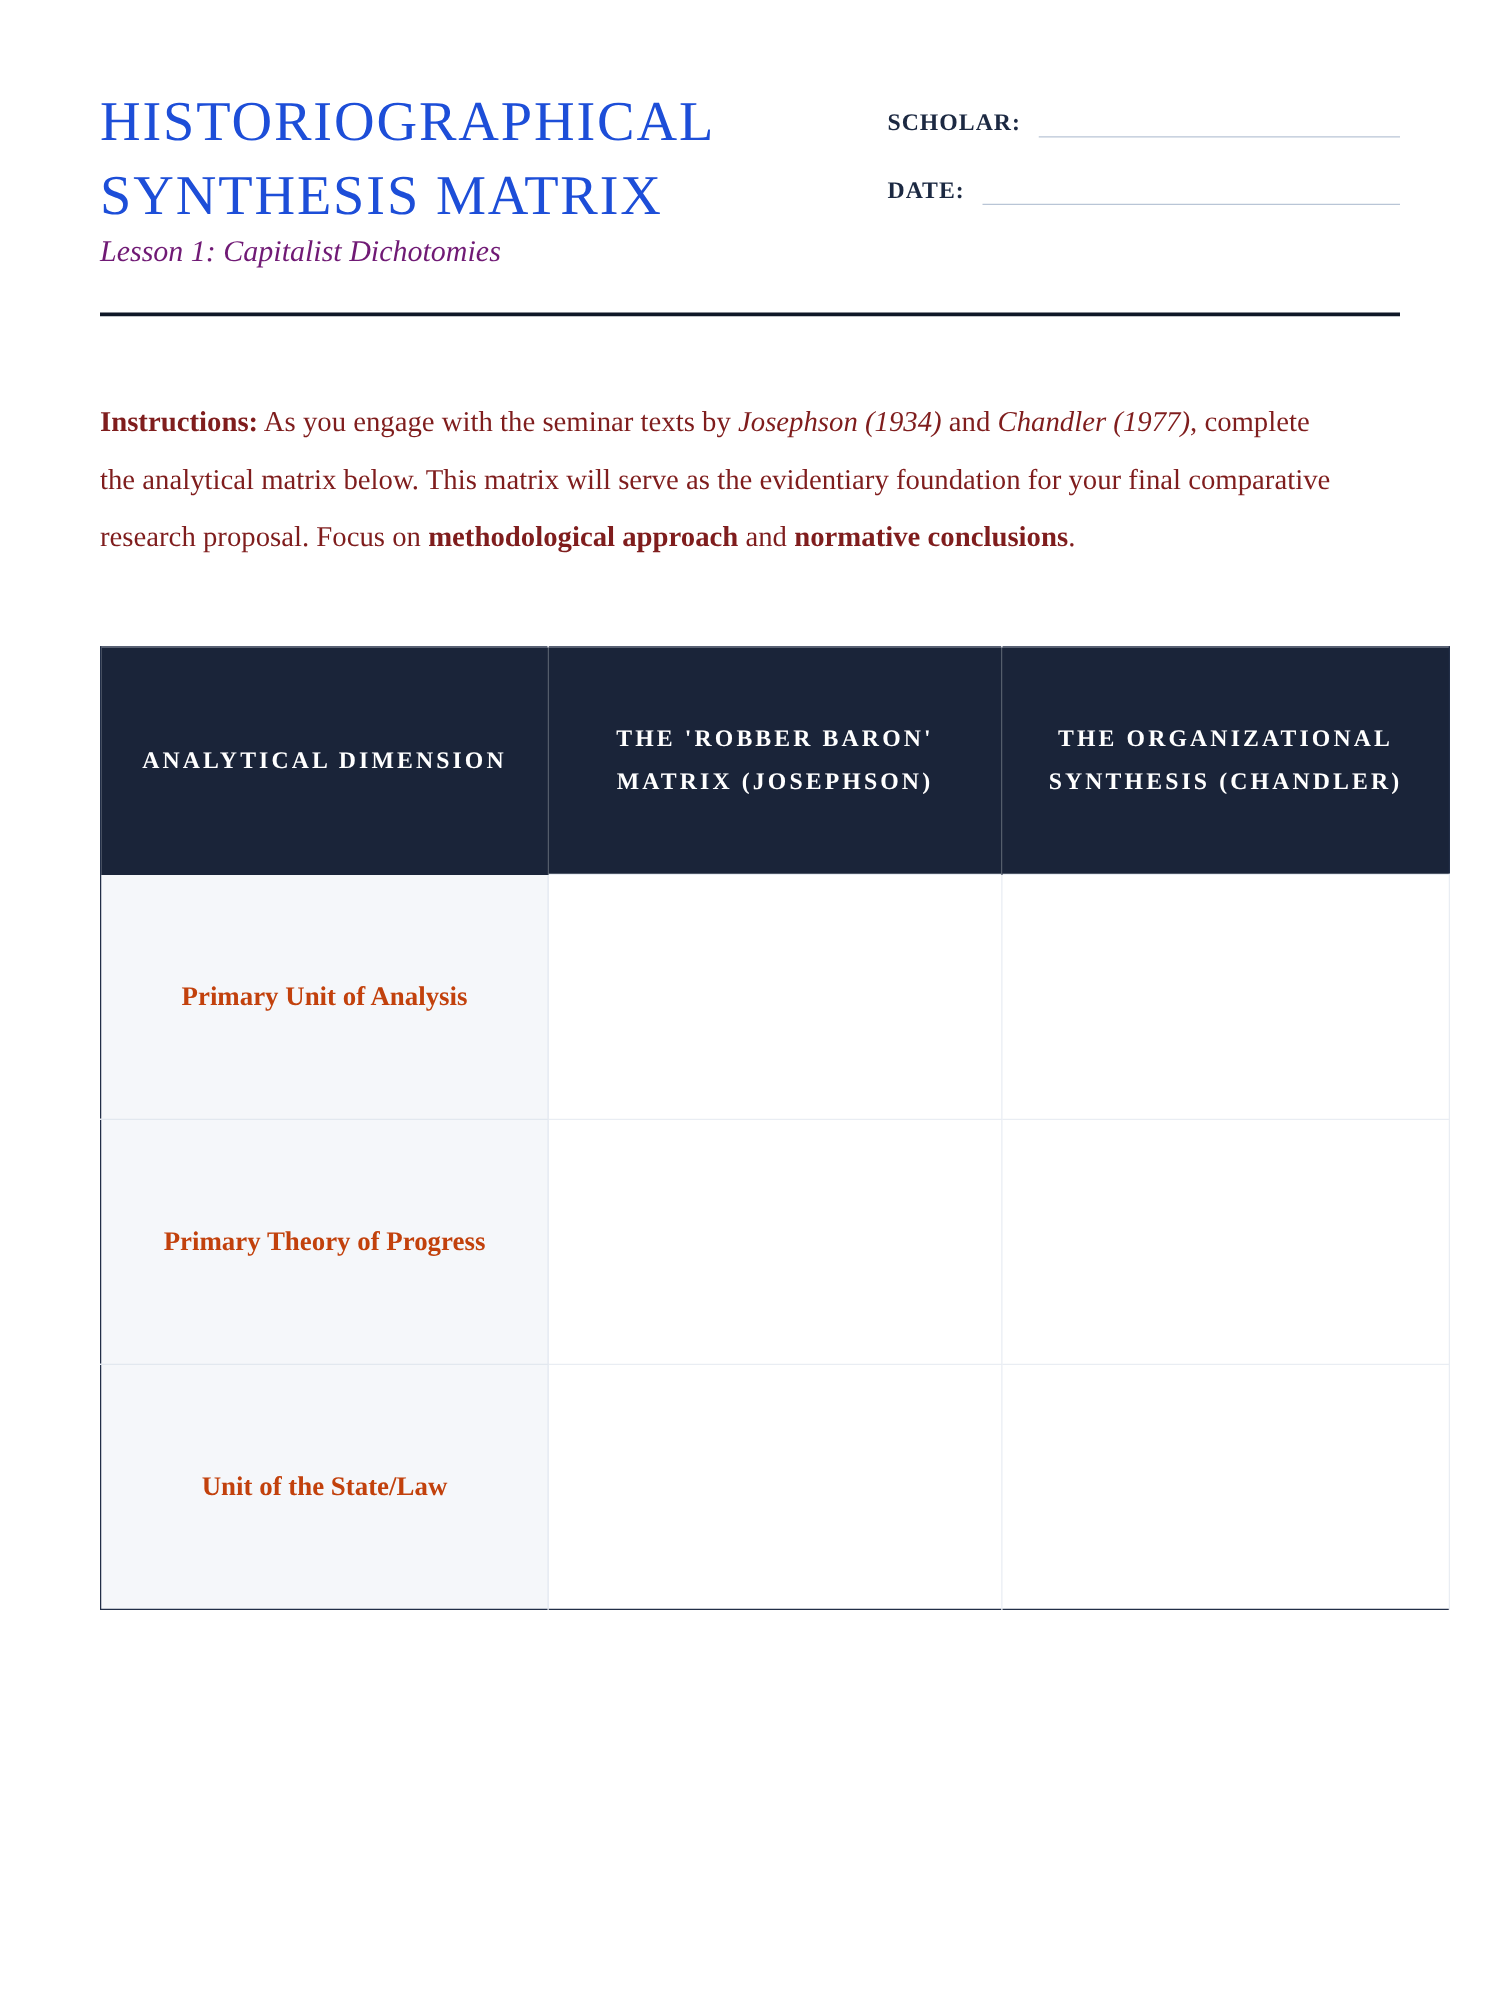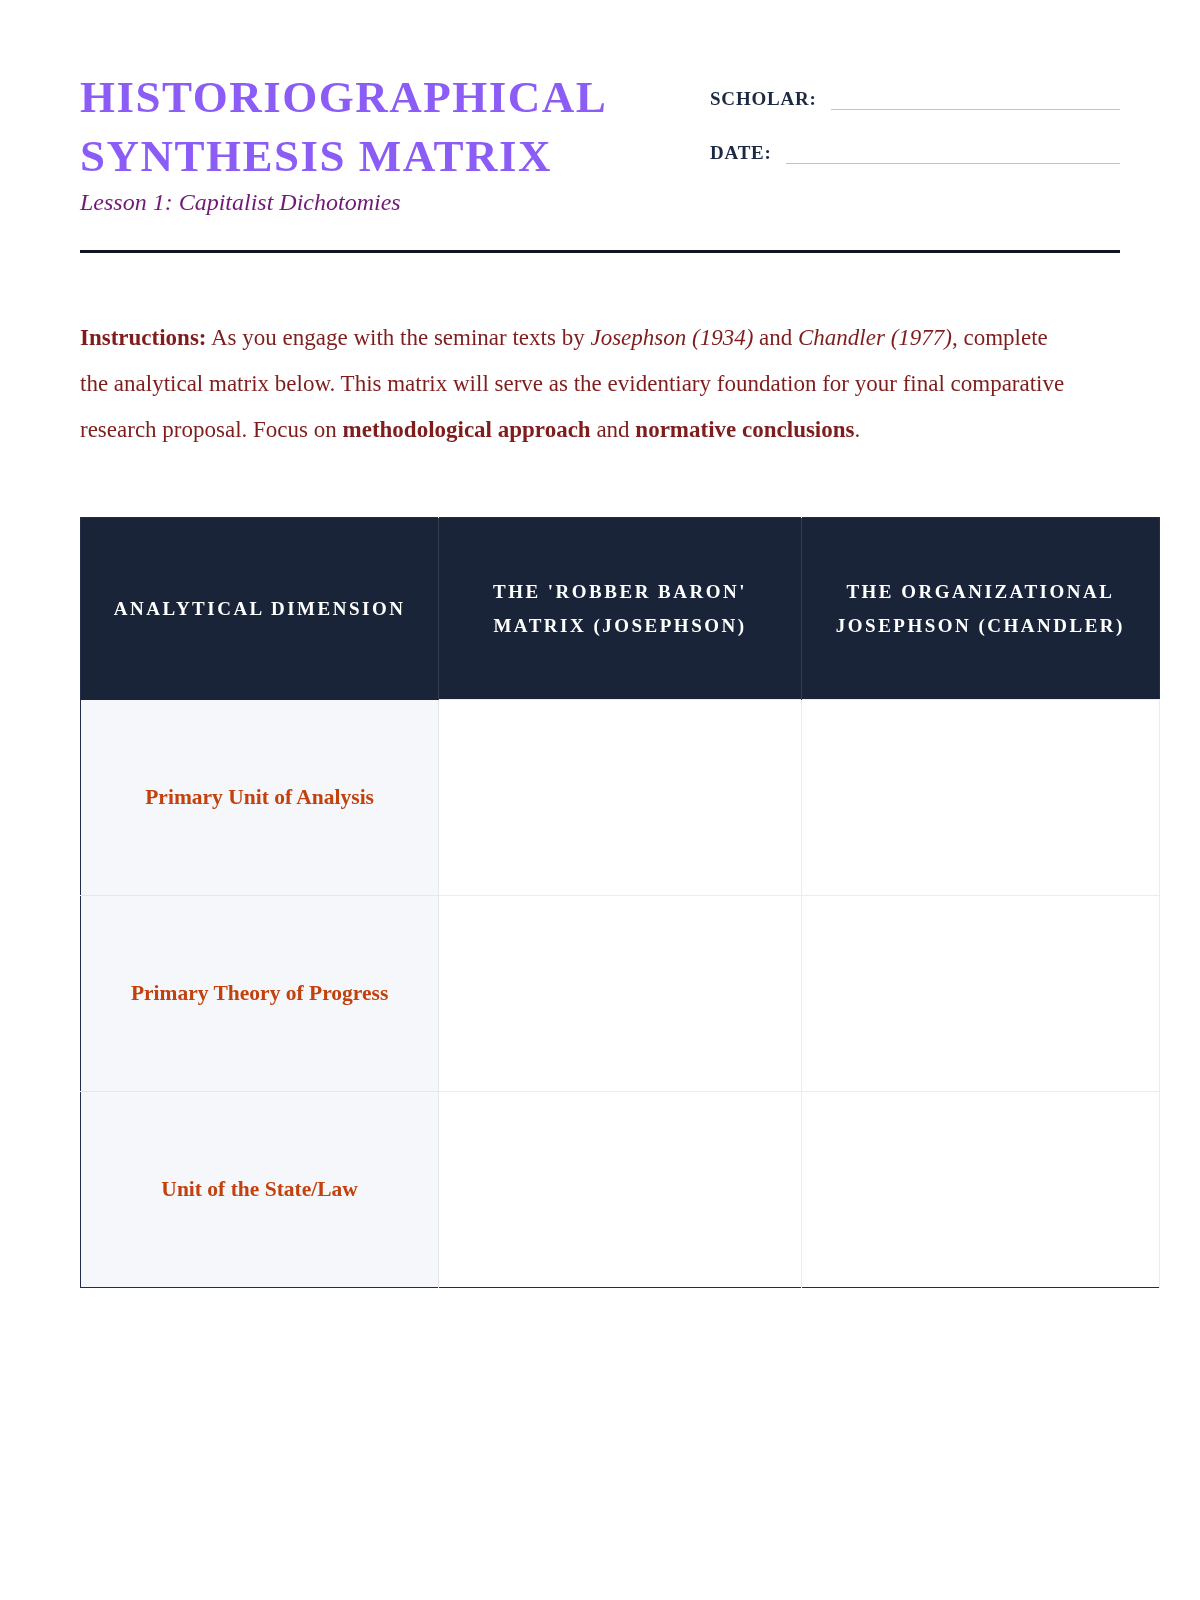--- a/index.html
+++ b/index.html
@@ -15,24 +15,24 @@
 
   
   .doc-header {
     display: flex;
     justify-content: space-between;
     align-items: flex-start;
   }
   .title-block { width: 600px; }
   .doc-title {
     font-size: 45px;
-    font-weight: bold;
+    font-weight: normal;
     letter-spacing: 1.5px;
     line-height: 1.3;
-    color: #8b5cf6;
+    color: #1d4ed8;
     max-width: 560px;
   }
   .doc-subtitle {
     margin-top: 4px;
     font-style: italic;
     font-size: 24px;
     color: #701a75;
   }
   .fields-block {
     width: 410px;
@@ -150,21 +150,21 @@
   <table class="matrix">
     <colgroup>
         <col class="c1">
         <col class="c2">
         <col class="c3">
       </colgroup>
     <thead>
       <tr>
         <th>ANALYTICAL DIMENSION</th>
         <th>THE 'ROBBER BARON' MATRIX (JOSEPHSON)</th>
-        <th>THE ORGANIZATIONAL JOSEPHSON (CHANDLER)</th>
+        <th>THE ORGANIZATIONAL SYNTHESIS (CHANDLER)</th>
       </tr>
     </thead>
     <tbody>
       <tr>
         <td class="dim">Primary Unit of Analysis</td>
         <td class="fill"></td>
         <td class="fill"></td>
       </tr>
       <tr>
         <td class="dim">Primary Theory of Progress</td>

